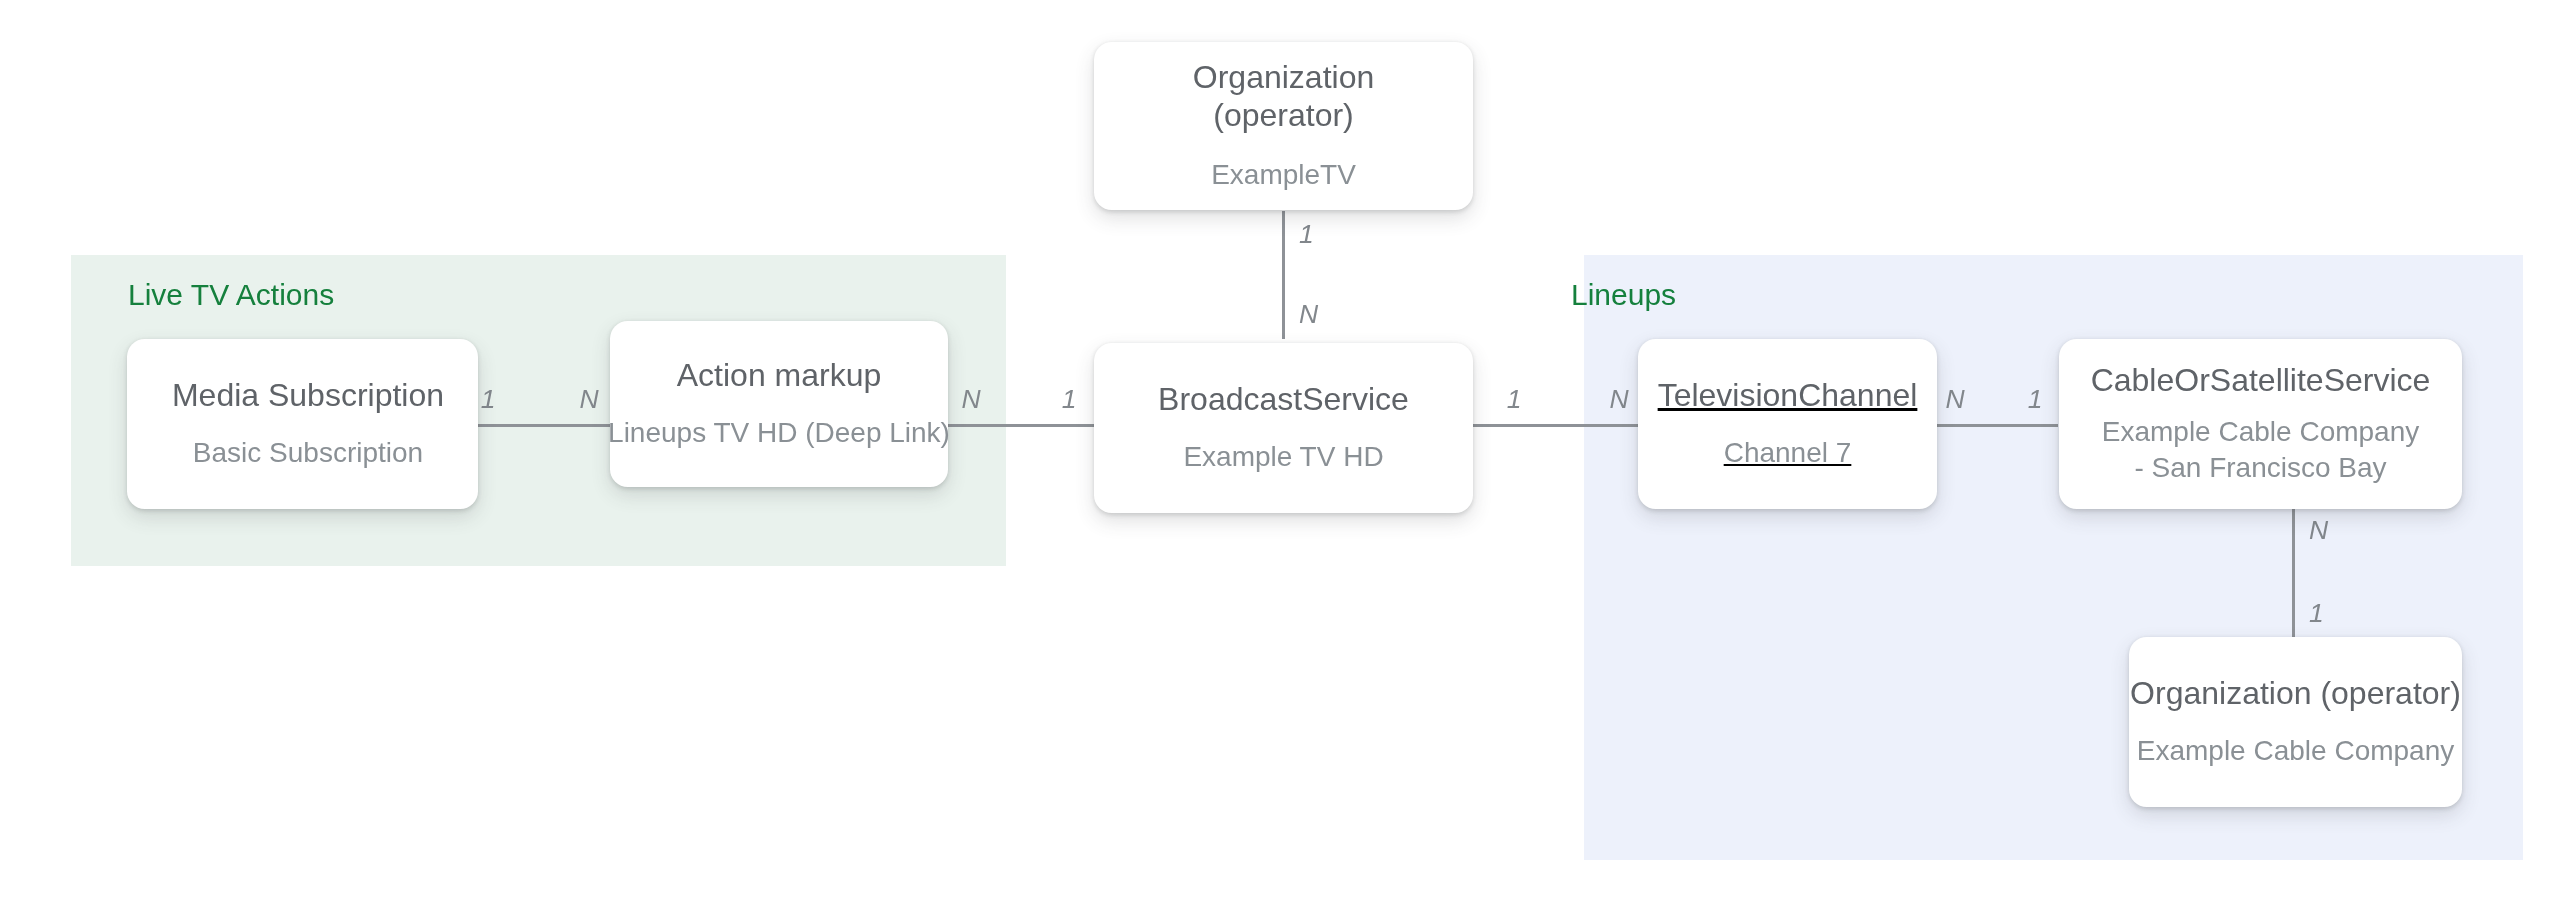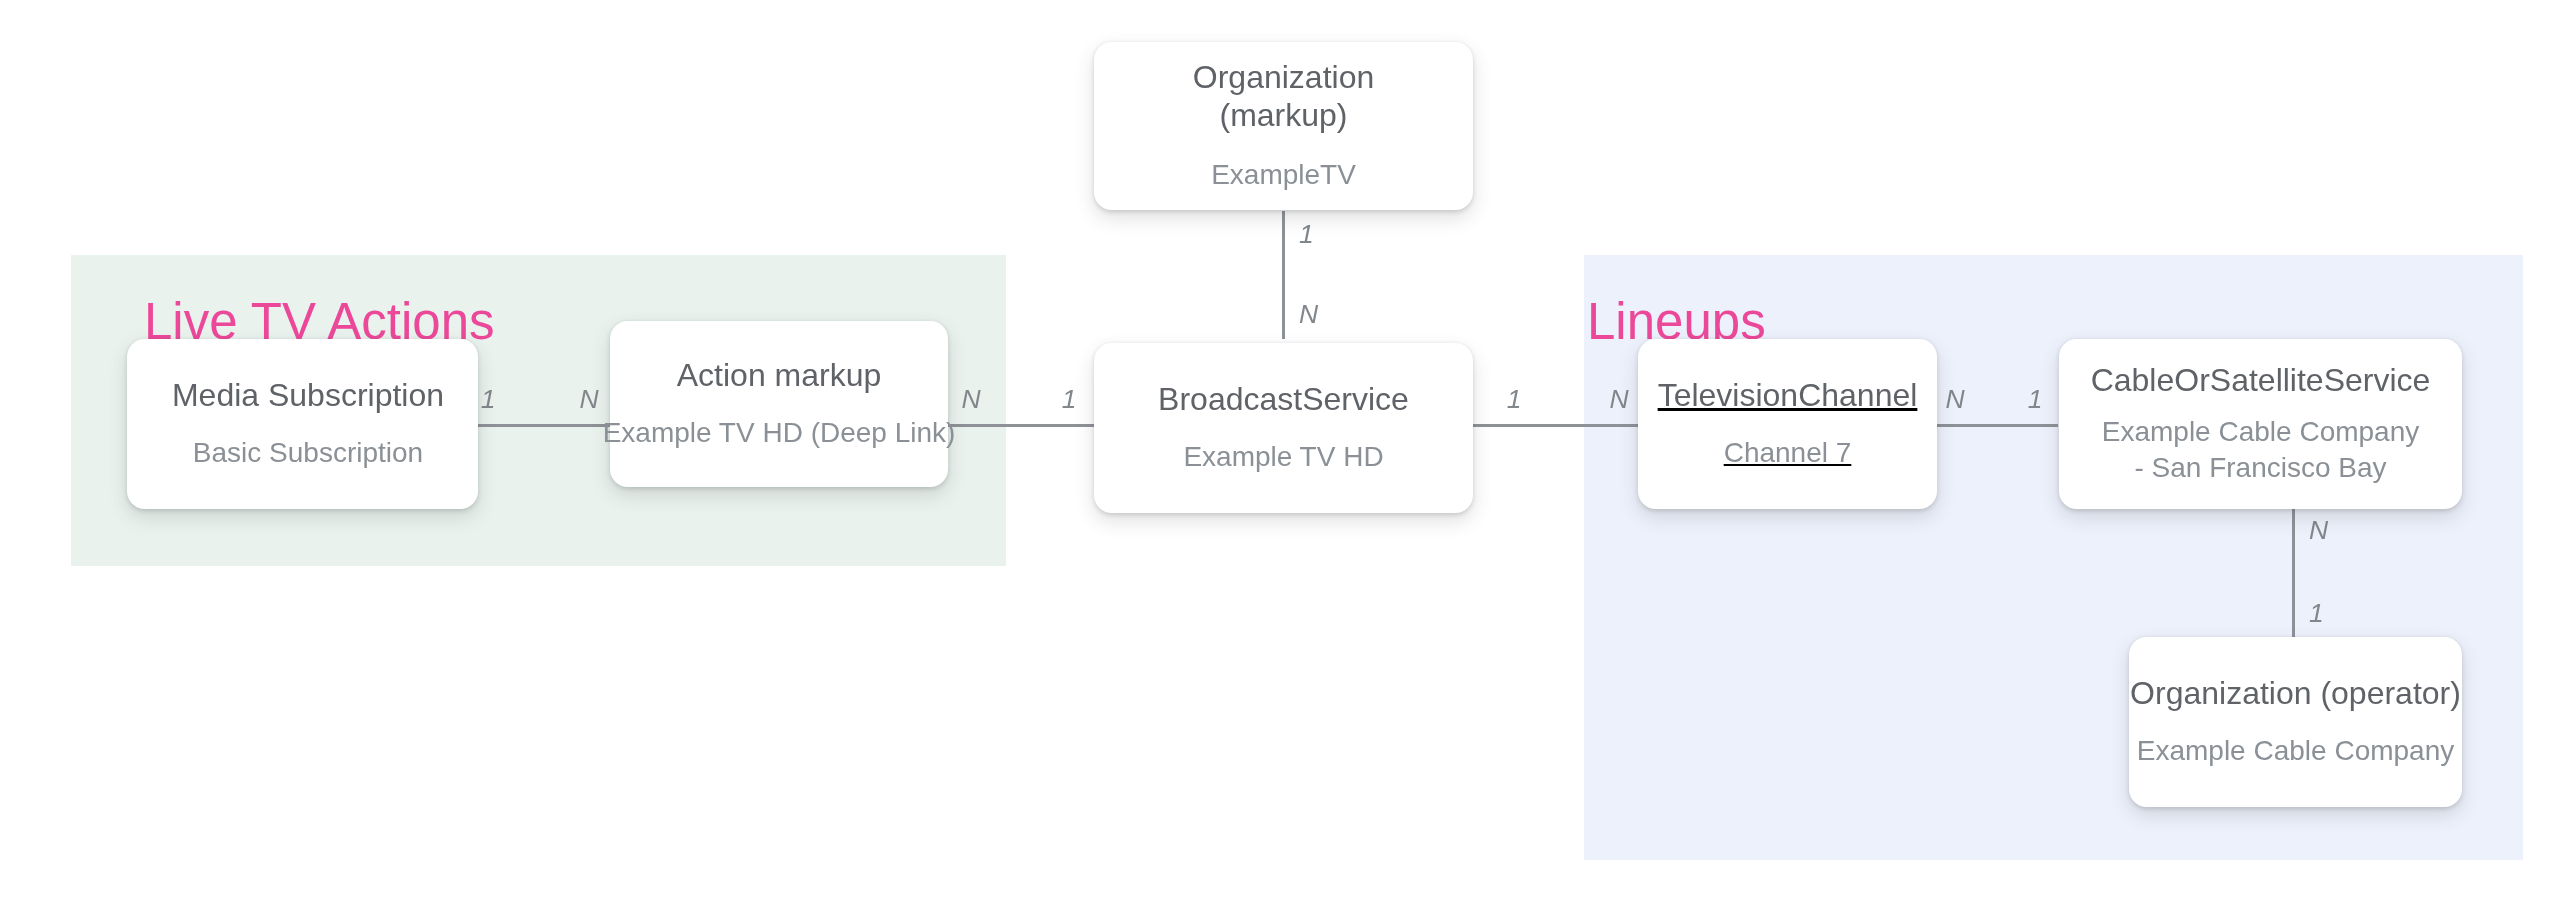--- a/index.html
+++ b/index.html
@@ -6,24 +6,24 @@
   .canvas{
     position:relative;
     width:2576px;height:906px;
     background:#ffffff;
     font-family:"Liberation Sans", sans-serif;
     overflow:hidden;
   }
   .region{position:absolute;}
   .region-title{
     position:absolute;
-    margin:16px;
-    font-size:51px;
+    margin:0;
+    font-size:30px;
     font-weight:400;
-    color:#ec4899;
+    color:#15803d;
     line-height:1;
     white-space:nowrap;
   }
   .node{
     position:absolute;
     background:#ffffff;
     border-radius:17.7px;
     box-shadow:0 1.8px 4.4px rgba(60,64,67,.18), 0 8px 19.5px rgba(60,64,67,.16);
     display:flex;
     flex-direction:column;
@@ -92,33 +92,33 @@
   <span class="card" style="left:1619px;top:386px;">N</span>
 
   <span class="card" style="left:1955px;top:386px;">N</span>
   <span class="card" style="left:2035px;top:386px;">1</span>
 
   <span class="card side" style="left:2309px;top:517px;">N</span>
   <span class="card side" style="left:2309px;top:600px;">1</span>
 
   <div class="node" style="left:1094px;top:42px;width:379px;height:168px;gap:23px;">
     <div class="node-title multiline"><span>Organization</span><br>
-      <span>(markup)</span>
+      <span>(operator)</span>
     </div>
     <div class="node-sub">ExampleTV</div>
   </div>
 
   <div class="node" style="left:127px;top:339px;width:340px;height:170px;padding-left:11px;">
     <div class="node-title">Media Subscription</div>
     <div class="node-sub">Basic Subscription</div>
   </div>
 
   <div class="node" style="left:610px;top:321px;width:338px;height:166px;">
     <div class="node-title">Action markup</div>
-    <div class="node-sub">Example TV HD (Deep Link)</div>
+    <div class="node-sub">Lineups TV HD (Deep Link)</div>
   </div>
 
   <div class="node" style="left:1094px;top:343px;width:379px;height:170px;">
     <div class="node-title">BroadcastService</div>
     <div class="node-sub">Example TV HD</div>
   </div>
 
   <div class="node" style="left:1638px;top:339px;width:299px;height:170px;text-decoration:underline;">
     <div class="node-title">TelevisionChannel</div>
     <div class="node-sub">Channel 7</div>

